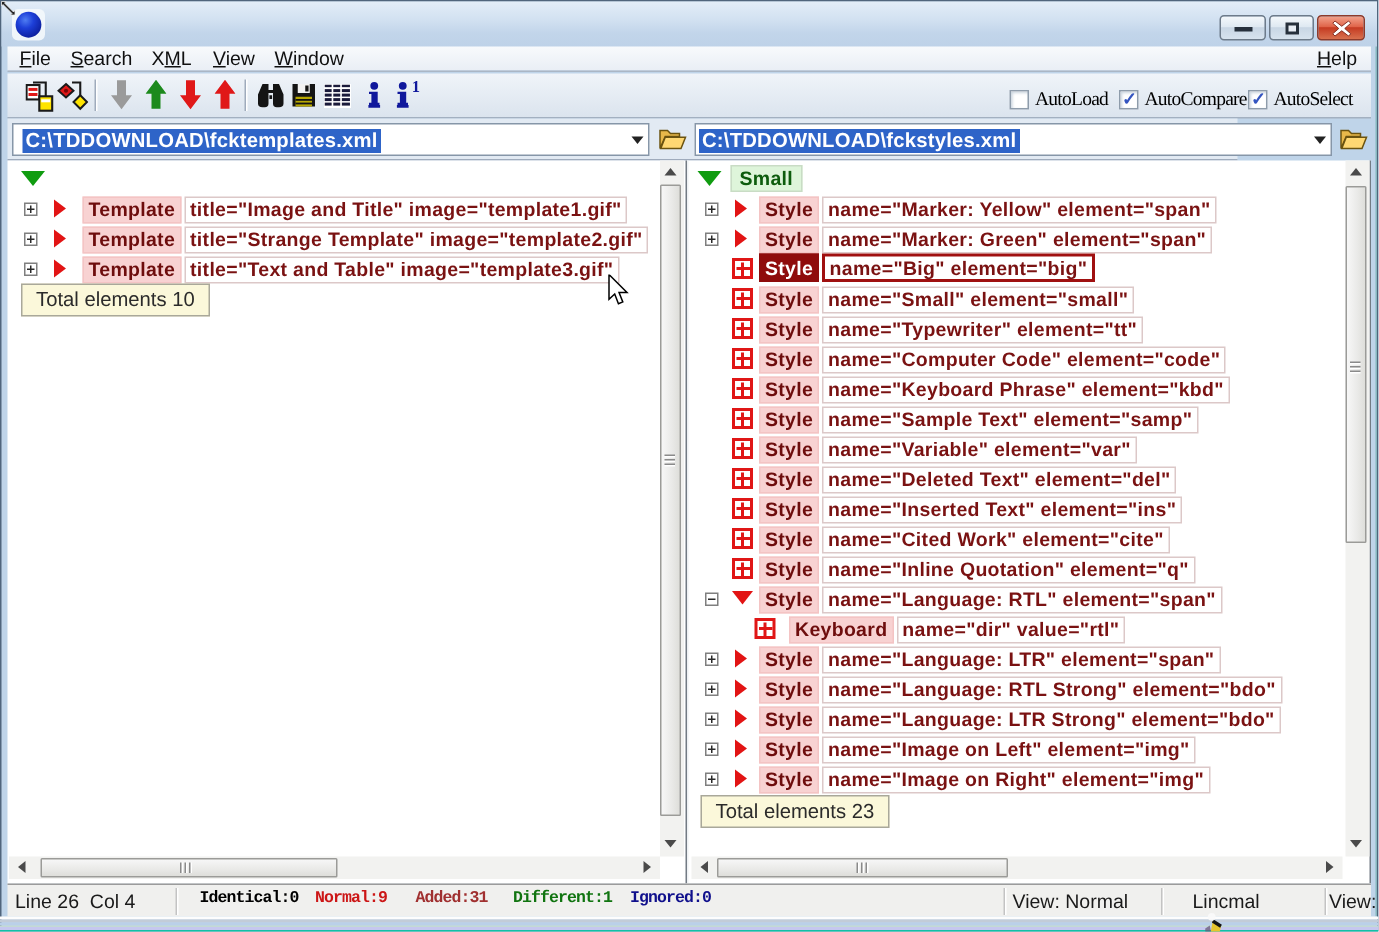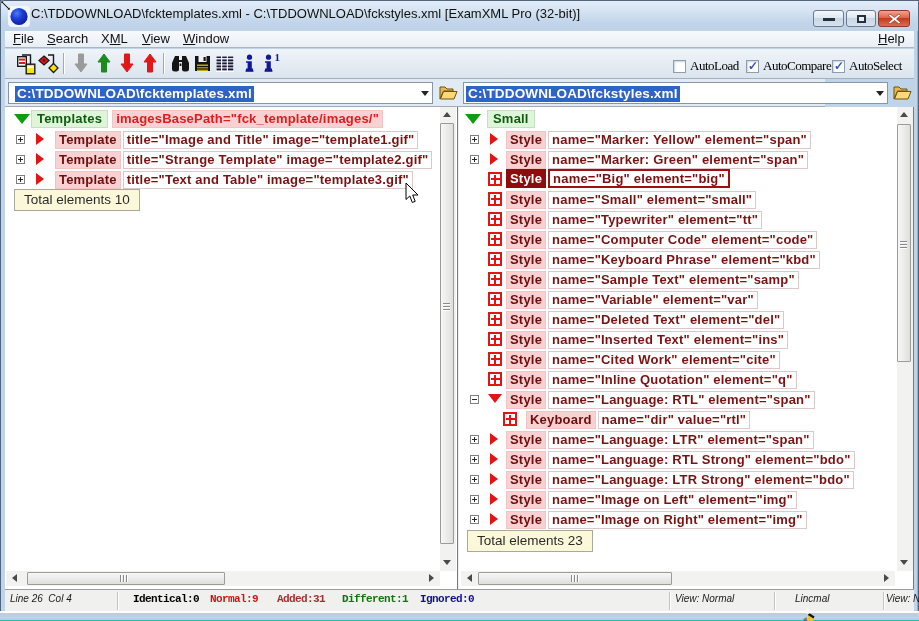--- a/index.html
+++ b/index.html
@@ -58,40 +58,39 @@
 .sbthumbV{position:absolute;left:1px;width:14px;background:linear-gradient(90deg,#f7f7f7,#e9e9e7 60%,#dededa);border:1px solid #9b9b98;border-radius:1px;}
 .sbthumbH{position:absolute;top:1px;height:13px;background:linear-gradient(#f7f7f7,#e9e9e7 60%,#dededa);border:1px solid #9b9b98;border-radius:1px;}
 .gripV{position:absolute;left:3px;width:7px;height:1px;background:#8a8a8a;box-shadow:0 1px 0 #fff;}
 .gripH{position:absolute;top:3px;width:1px;height:7px;background:#8a8a8a;box-shadow:1px 0 0 #fff;}
 .arrU{position:absolute;width:0;height:0;border-bottom:5px solid #4a4a4a;border-left:4.5px solid transparent;border-right:4.5px solid transparent;}
 .arrD{position:absolute;width:0;height:0;border-top:5px solid #4a4a4a;border-left:4.5px solid transparent;border-right:4.5px solid transparent;}
 .arrL{position:absolute;width:0;height:0;border-right:5px solid #4a4a4a;border-top:4.5px solid transparent;border-bottom:4.5px solid transparent;}
 .arrR{position:absolute;width:0;height:0;border-left:5px solid #4a4a4a;border-top:4.5px solid transparent;border-bottom:4.5px solid transparent;}
 
 #statusbar{position:absolute;left:5px;top:589px;width:909px;height:22px;background:#f0f0ee;border-top:1px solid #9b9b9b;}
-.scell{position:absolute;top:3px;font-size:10px;color:#1a1a1a;white-space:pre;font-style:italic;}
+.scell{position:absolute;top:3px;font-size:13px;color:#1a1a1a;white-space:pre;}
 .sdiv{position:absolute;top:2px;height:18px;width:1px;background:#c3c3c3;box-shadow:1px 0 0 #fff;}
 .cnt{position:absolute;top:3px;font-family:"Liberation Mono",monospace;font-size:11px;font-weight:bold;letter-spacing:-0.6px;white-space:pre;}
 #bstrip{position:absolute;left:0px;top:611px;width:919px;height:10px;}
 </style></head><body>
 <div id="outer"></div>
 <div class="abs" style="left:917px;top:30px;width:1px;height:581px;background:#86b7be;"></div>
 <div id="titlebar">
  <svg class="abs" style="left:7px;top:4px" width="22" height="23" viewBox="0 0 22 23">
   <defs>
         <radialGradient id="ball" cx="38%" cy="32%" r="70%">
    <stop offset="0%" stop-color="#4f7df2"></stop>
           <stop offset="45%" stop-color="#1d3fd8"></stop>
           <stop offset="100%" stop-color="#0d1f9e"></stop>
   </radialGradient>
       </defs>
   <rect x="0" y="1" width="22" height="21" rx="4" fill="#f4f8fc" opacity="0.9"></rect>
   <circle cx="11" cy="11.5" r="8.6" fill="url(#ball)"></circle>
  </svg>
- <div id="titletxt">C:\TDDOWNLOAD\fcktemplates.xml - C:\TDDOWNLOAD\fckstyles.xml [ExamXML Pro (32-bit)]</div>
  <div class="wbtn" style="left:812px;width:31px;">
       <div class="abs" style="left:9px;top:7px;width:12px;height:3px;background:#26303c;"></div>
     </div>
  <div class="wbtn" style="left:845px;width:30px;">
       <div class="abs" style="left:10px;top:4px;width:9px;height:8px;border:2px solid #26303c;background:#e8eef5;"></div>
     </div>
  <div class="wbtn" id="btnclose" style="left:877px;width:32px;">
   <svg class="abs" style="left:9px;top:2px" width="13" height="12" viewBox="0 0 13 12">
    <path d="M2 1 L6.5 4.5 L11 1 L12.5 2.5 L8.5 6 L12.5 9.5 L11 11 L6.5 7.5 L2 11 L0.5 9.5 L4.5 6 L0.5 2.5 Z" fill="#fff" stroke="#7a2417" stroke-width="0.6"></path>
   </svg>
@@ -206,21 +205,20 @@
       <div class="cotxt" style="left:2px">C:\TDDOWNLOAD\fckstyles.xml</div>
       <div class="coarr" style="left:412px"></div>
     </div>
 <svg class="abs" style="left:888px;top:5px" width="20" height="17" viewBox="0 0 20 17">
 <path d="M1 15 L1 3 L6 3 L8 5 L14 5 L14 7 L4.5 7 Z" fill="#e8b84a" stroke="#6b5310"></path>
 <path d="M4.5 7.5 L18 7.5 L15 15 L1.5 15 Z" fill="#ffd873" stroke="#6b5310"></path>
 </svg>
 </div>
 <div id="main">
 <div class="tri-dg" style="left:9px;top:7px"></div>
-<div class="row root" style="left:26px;top:3px"><span class="lbl">Templates</span><span class="att rootatt">imagesBasePath="fck_template/images/"</span></div>
 <div class="exp" style="left:11px;top:28px">
       <i></i>
       <u></u>
     </div>
 <div class="tri-r" style="left:31px;top:26px"></div>
 <div class="row " style="left:50px;top:24px"><span class="lbl">Template</span><span class="att">title="Image and Title" image="template1.gif"</span></div>
 <div class="exp" style="left:11px;top:48px">
       <i></i>
       <u></u>
     </div>

